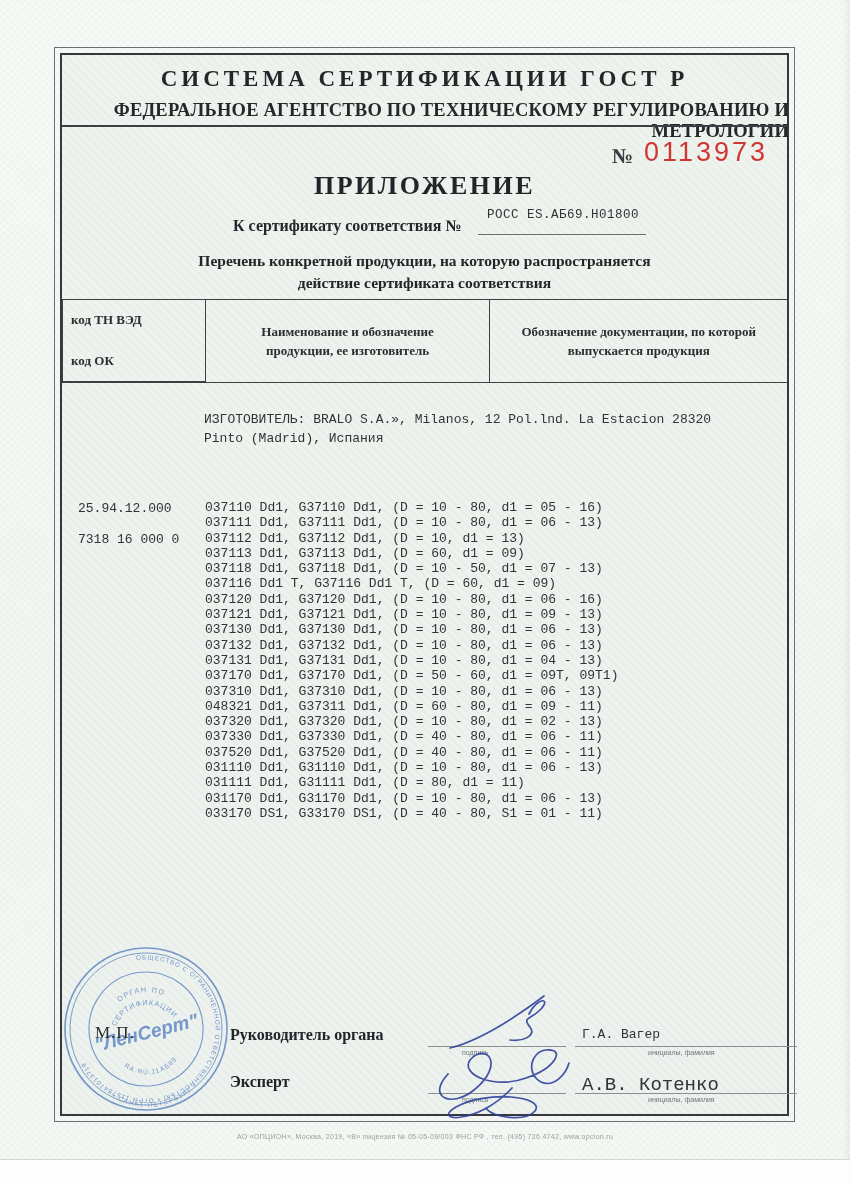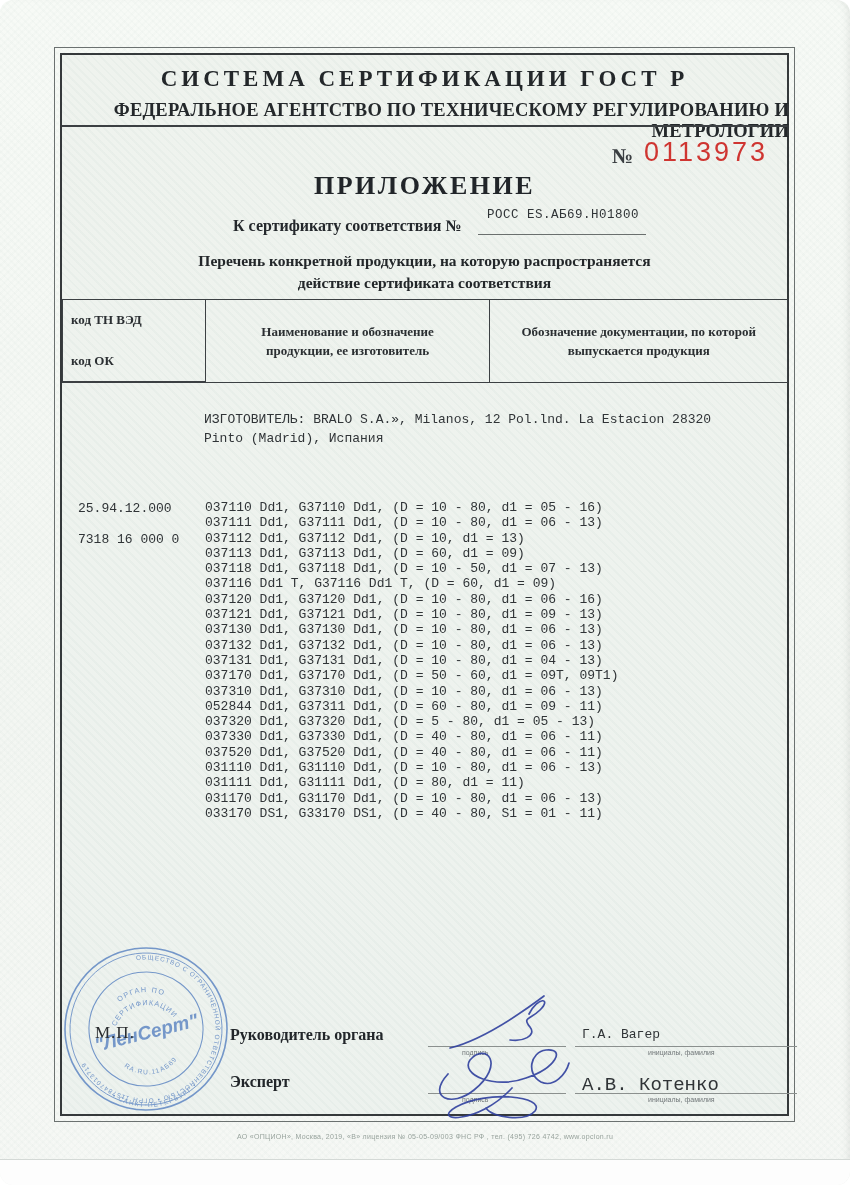--- a/index.html
+++ b/index.html
@@ -6,21 +6,20 @@
   html,body { width:850px; height:1185px; }
   body { font-family:"Liberation Serif", serif; background:#ffffff; }
 
   .page {
     position:relative; width:850px; height:1185px; overflow:hidden;
     background:
       repeating-linear-gradient(45deg, rgba(140,170,160,0.035) 0 2px, rgba(255,255,255,0) 2px 5px),
       repeating-linear-gradient(-45deg, rgba(140,170,160,0.03) 0 2px, rgba(255,255,255,0) 2px 5px),
       linear-gradient(180deg,#f7faf6 0%, #f3f6f2 60%, #f6f8f5 100%);
     box-shadow: inset -6px 0 12px -8px rgba(0,0,0,0.15);
-    border-radius: 13px;
   }
   .page-edge-bottom {
     position:absolute; left:0; top:1159px; width:850px; height:26px;
     background:#fdfdfd; border-top:1px solid rgba(90,110,100,0.25);
   }
 
   .frame-outer {
     position:absolute; left:54px; top:47px; width:741px; height:1075px;
     border:1px solid #6b7170;
   }
@@ -160,22 +159,22 @@
       <div>037113 Dd1, G37113 Dd1, (D = 60, d1 = 09)</div>
       <div>037118 Dd1, G37118 Dd1, (D = 10 - 50, d1 = 07 - 13)</div>
       <div>037116 Dd1 T, G37116 Dd1 T, (D = 60, d1 = 09)</div>
       <div>037120 Dd1, G37120 Dd1, (D = 10 - 80, d1 = 06 - 16)</div>
       <div>037121 Dd1, G37121 Dd1, (D = 10 - 80, d1 = 09 - 13)</div>
       <div>037130 Dd1, G37130 Dd1, (D = 10 - 80, d1 = 06 - 13)</div>
       <div>037132 Dd1, G37132 Dd1, (D = 10 - 80, d1 = 06 - 13)</div>
       <div>037131 Dd1, G37131 Dd1, (D = 10 - 80, d1 = 04 - 13)</div>
       <div>037170 Dd1, G37170 Dd1, (D = 50 - 60, d1 = 09T, 09T1)</div>
       <div>037310 Dd1, G37310 Dd1, (D = 10 - 80, d1 = 06 - 13)</div>
-      <div>052844 Dd1, G37311 Dd1, (D = 60 - 80, d1 = 09 - 11)</div>
-      <div>037320 Dd1, G37320 Dd1, (D = 5 - 80, d1 = 05 - 13)</div>
+      <div>048321 Dd1, G37311 Dd1, (D = 60 - 80, d1 = 09 - 11)</div>
+      <div>037320 Dd1, G37320 Dd1, (D = 10 - 80, d1 = 02 - 13)</div>
       <div>037330 Dd1, G37330 Dd1, (D = 40 - 80, d1 = 06 - 11)</div>
       <div>037520 Dd1, G37520 Dd1, (D = 40 - 80, d1 = 06 - 11)</div>
       <div>031110 Dd1, G31110 Dd1, (D = 10 - 80, d1 = 06 - 13)</div>
       <div>031111 Dd1, G31111 Dd1, (D = 80, d1 = 11)</div>
       <div>031170 Dd1, G31170 Dd1, (D = 10 - 80, d1 = 06 - 13)</div>
       <div>033170 DS1, G33170 DS1, (D = 40 - 80, S1 = 01 - 11)</div>
     </div>
 
   <div class="stamp-wrap">
     <svg width="172" height="172" viewBox="0 0 172 172">

